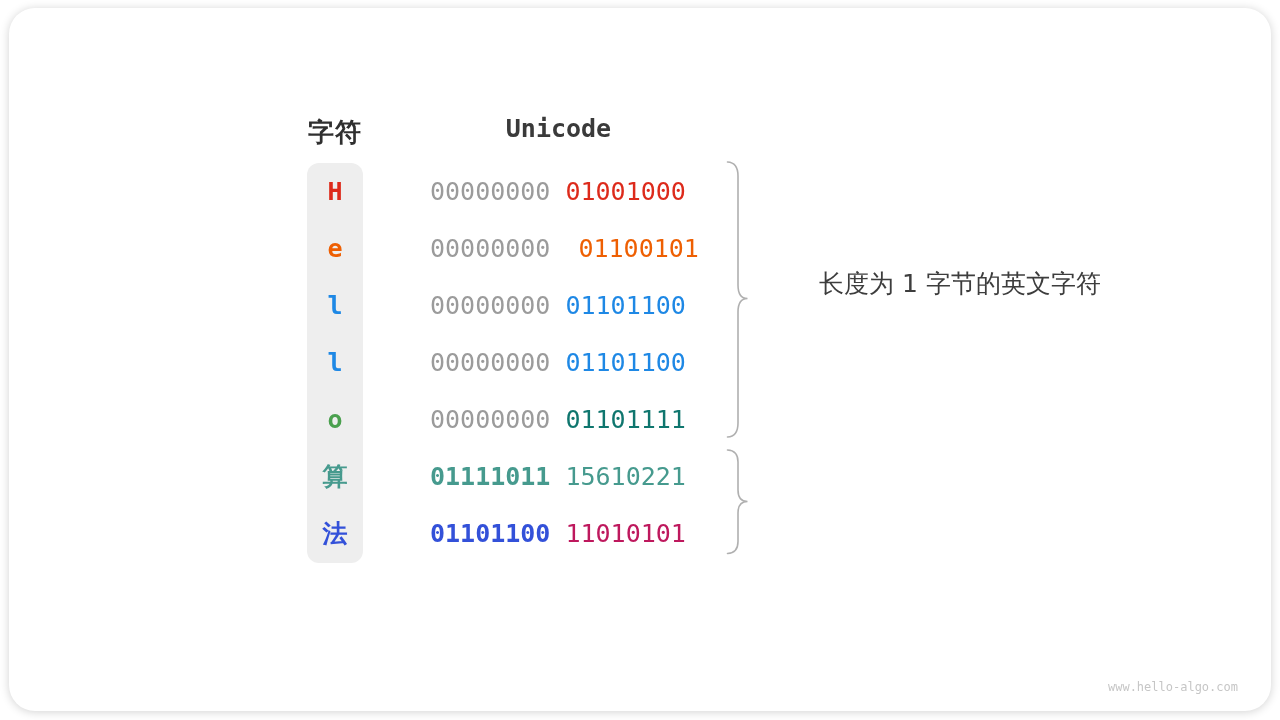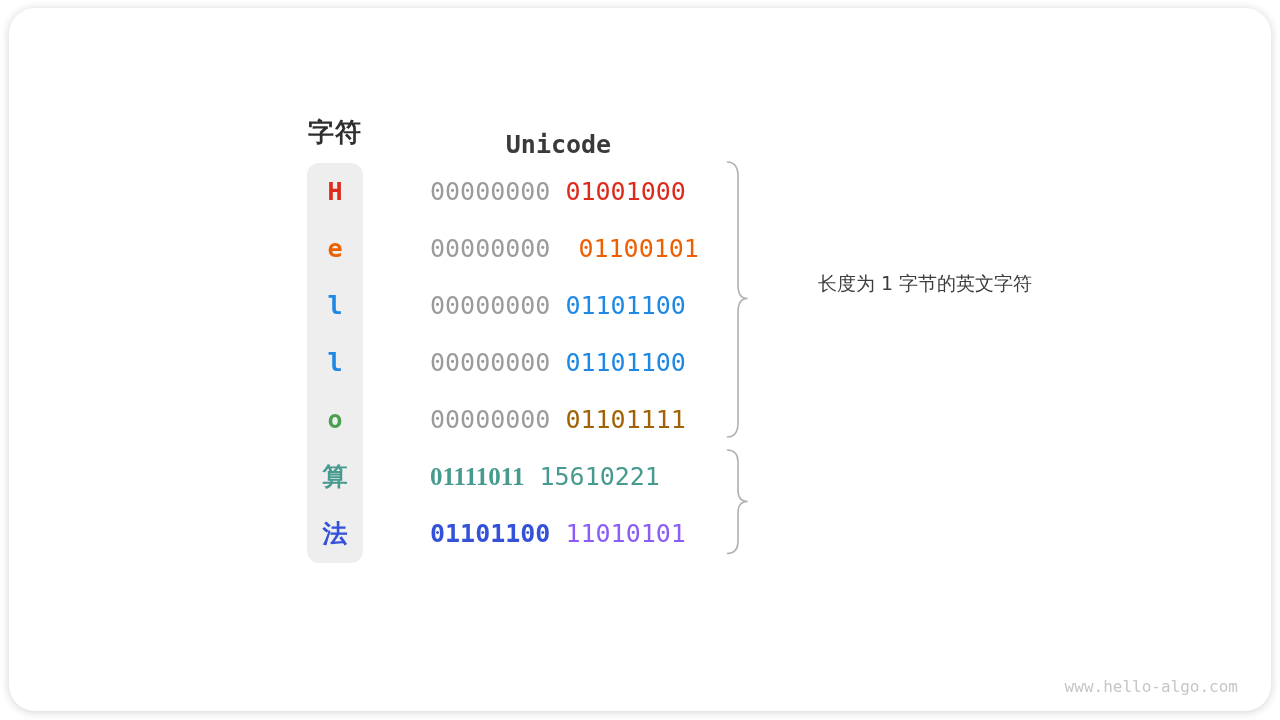--- a/index.html
+++ b/index.html
@@ -32,21 +32,20 @@
     color: #2f2f2f;
     letter-spacing: 1px;
   }
   .unicode-header {
     position: absolute;
     left: 430px; top: 114px; width: 257px;
     text-align: center;
     font-family: "DejaVu Sans Mono", "Liberation Mono", monospace;
     font-size: 25px; font-weight: bold;
     color: #3a3a3a;
-    margin-top: 16px;
   }
   
   .char-column-bg {
     position: absolute;
     left: 307px; top: 163px;
     width: 56px; height: 400px;
     background: #eeeeee;
     border-radius: 12px;
   }
   
@@ -77,38 +76,38 @@
   
   svg.braces {
     position: absolute;
     left: 0; top: 0;
     width: 1280px; height: 720px;
     pointer-events: none;
   }
   
   .annotation {
     position: absolute;
-    left: 755px; width: 340px;
+    left: 790px; width: 340px;
     text-align: center;
-    font-size: 19px;
+    font-size: 25px;
     color: #3d3d3d;
     line-height: 39px;
   }
   .annotation .secondary {
     color: #a3a3a3;
     font-weight: bold;
   }
   .group1 { top: 264px; }
   .group2 { top: 480px; }
   
   .watermark {
     position: absolute;
     right: 42px; top: 677px;
     font-family: "DejaVu Sans Mono", "Liberation Mono", monospace;
-    font-size: 16px;
+    font-size: 12px;
     color: #c6c6c6;
     line-height: 20px;
   }
 </style>
 </head>
 <body>
 
 <div class="card"></div>
 
 <div class="stage">
@@ -129,29 +128,29 @@
   <div class="row ascii" style="top:277px">
     <span class="char" style="color: rgb(30, 136, 229);">l</span>
     <span class="bits"><span class="prefix">00000000</span><span class="byte" style="color: rgb(30, 136, 229);">01101100</span></span>
   </div>
   <div class="row ascii" style="top:334px">
     <span class="char" style="color: rgb(30, 136, 229);">l</span>
     <span class="bits"><span class="prefix">00000000</span><span class="byte" style="color: rgb(30, 136, 229);">01101100</span></span>
   </div>
   <div class="row ascii" style="top:391px">
     <span class="char" style="color: rgb(74, 160, 78);">o</span>
-    <span class="bits"><span class="prefix">00000000</span><span class="byte" style="color: #a16207;">01101111</span></span>
+    <span class="bits"><span class="prefix">00000000</span><span class="byte" style="color: #0f766e;">01101111</span></span>
   </div>
   <div class="row cjk" style="top:448px">
     <span class="char" style="color: rgb(70, 154, 142);">算</span>
-    <span class="bits"><span class="prefix" style="color: rgb(70, 154, 142); font-family: Liberation Serif, serif;">01111011</span><span class="byte" style="color: rgb(70, 154, 142);">15610221</span></span>
+    <span class="bits"><span class="prefix" style="color: rgb(70, 154, 142);">01111011</span><span class="byte" style="color: rgb(70, 154, 142);">15610221</span></span>
   </div>
   <div class="row cjk" style="top:505px">
     <span class="char" style="color: rgb(51, 81, 217);">法</span>
-    <span class="bits"><span class="prefix" style="color: rgb(51, 81, 217);">01101100</span><span class="byte" style="color: #8b5cf6;">11010101</span></span>
+    <span class="bits"><span class="prefix" style="color: rgb(51, 81, 217);">01101100</span><span class="byte" style="color: #be185d;">11010101</span></span>
   </div>
 
   <svg class="braces" viewBox="0 0 1280 720">
     <path d="M 727.5 162 Q 738 162.5 738 176 L 738 285 Q 738 298.5 747.5 298.5 Q 738 298.5 738 312 L 738 423 Q 738 436.5 727.5 437" fill="none" stroke="#b0b0b0" stroke-width="1.6" stroke-linecap="round"></path>
     <path d="M 727.5 450 Q 738 450.5 738 462 L 738 490 Q 738 501.5 747.5 501.5 Q 738 501.5 738 513 L 738 541.5 Q 738 553 727.5 553.5" fill="none" stroke="#b0b0b0" stroke-width="1.6" stroke-linecap="round"></path>
   </svg>
 
   <div class="annotation group1">
     <div>长度为 1 字节的英文字符</div>
   </div>

